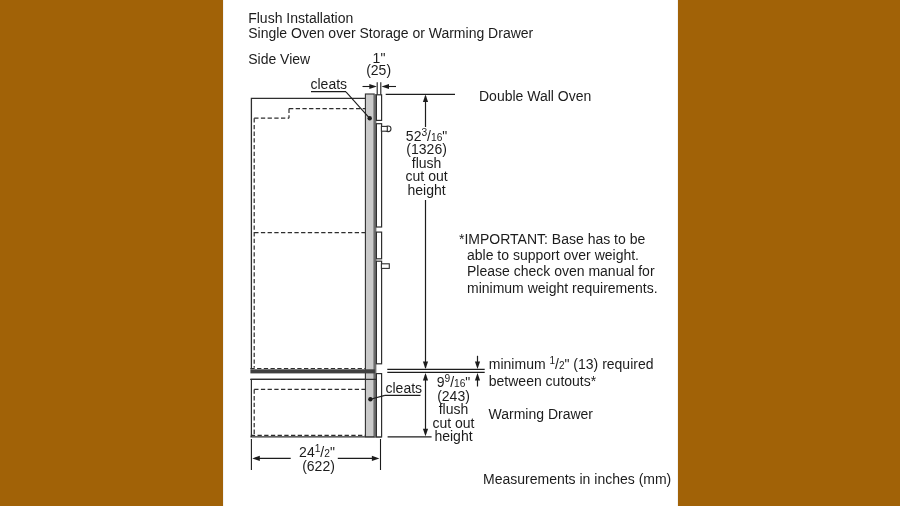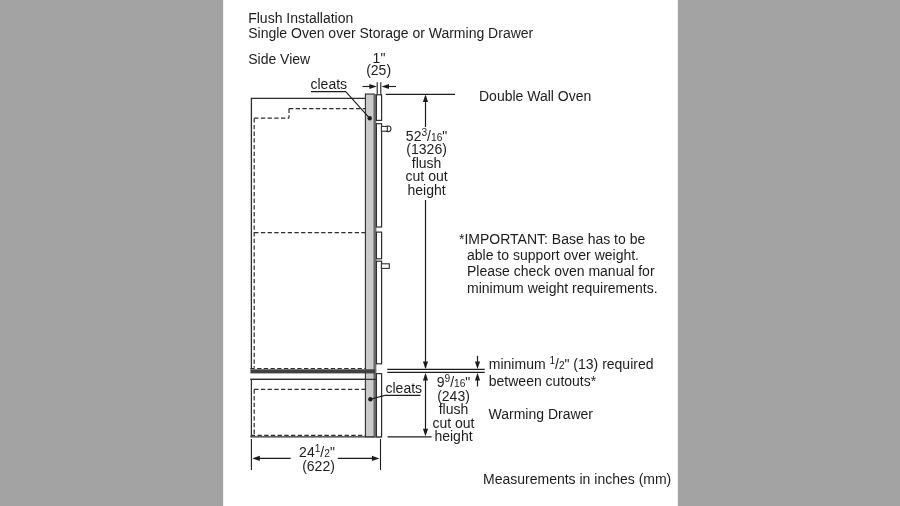--- a/index.html
+++ b/index.html
@@ -1,16 +1,16 @@
 <!DOCTYPE html>
 <html><head>
 <meta charset="utf-8">
 <style>
   html,body{margin:0;padding:0;background:#fff;}
-  .wrap{position:relative;width:900px;height:506px;background:#a3a3a3;overflow:hidden;}
+  .wrap{position:relative;width:900px;height:506px;background:#a16207;overflow:hidden;}
   .panel{position:absolute;left:223px;top:0;width:453px;height:506px;background:#fff;border-left:1px solid #f3f3f3;border-right:1px solid #f3f3f3;}
   svg{position:absolute;left:0;top:0;}
   text{font-family:"Liberation Sans",sans-serif;fill:#1c1c1c;}
 </style>
 </head>
 <body>
 <div class="wrap">
 <div class="panel"></div>
 <svg width="900" height="506" viewBox="0 0 900 506">
 

